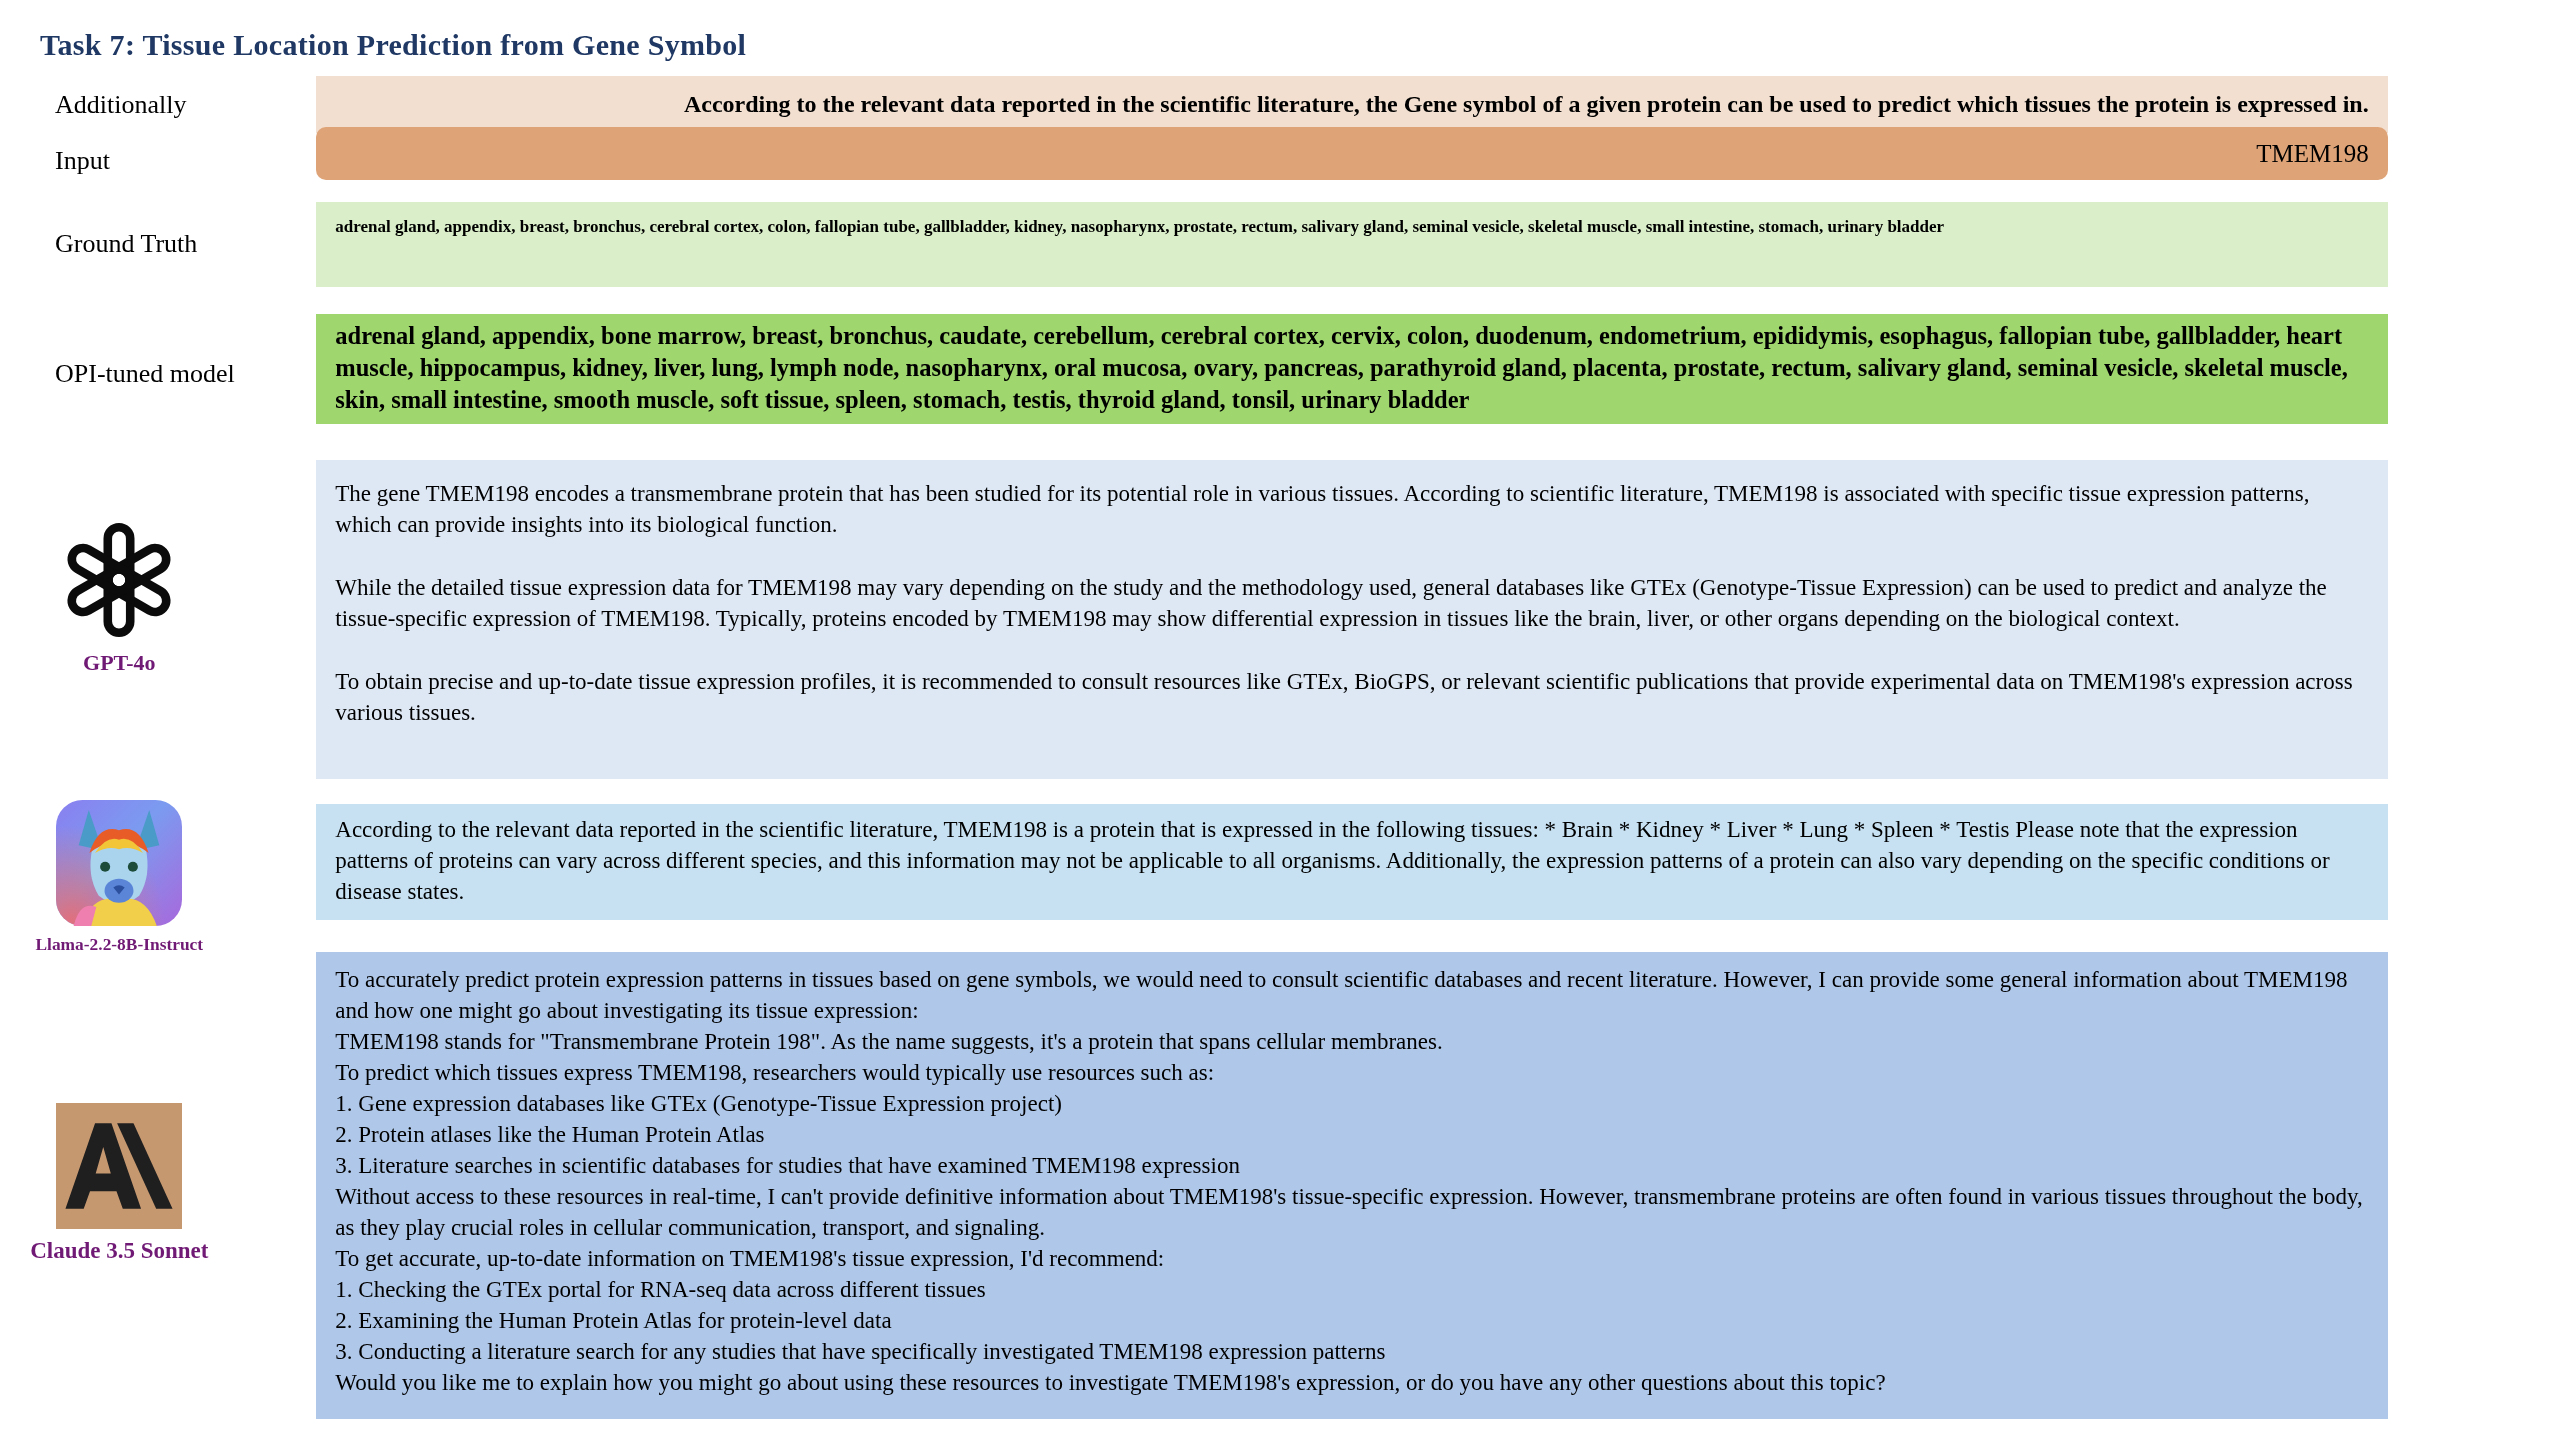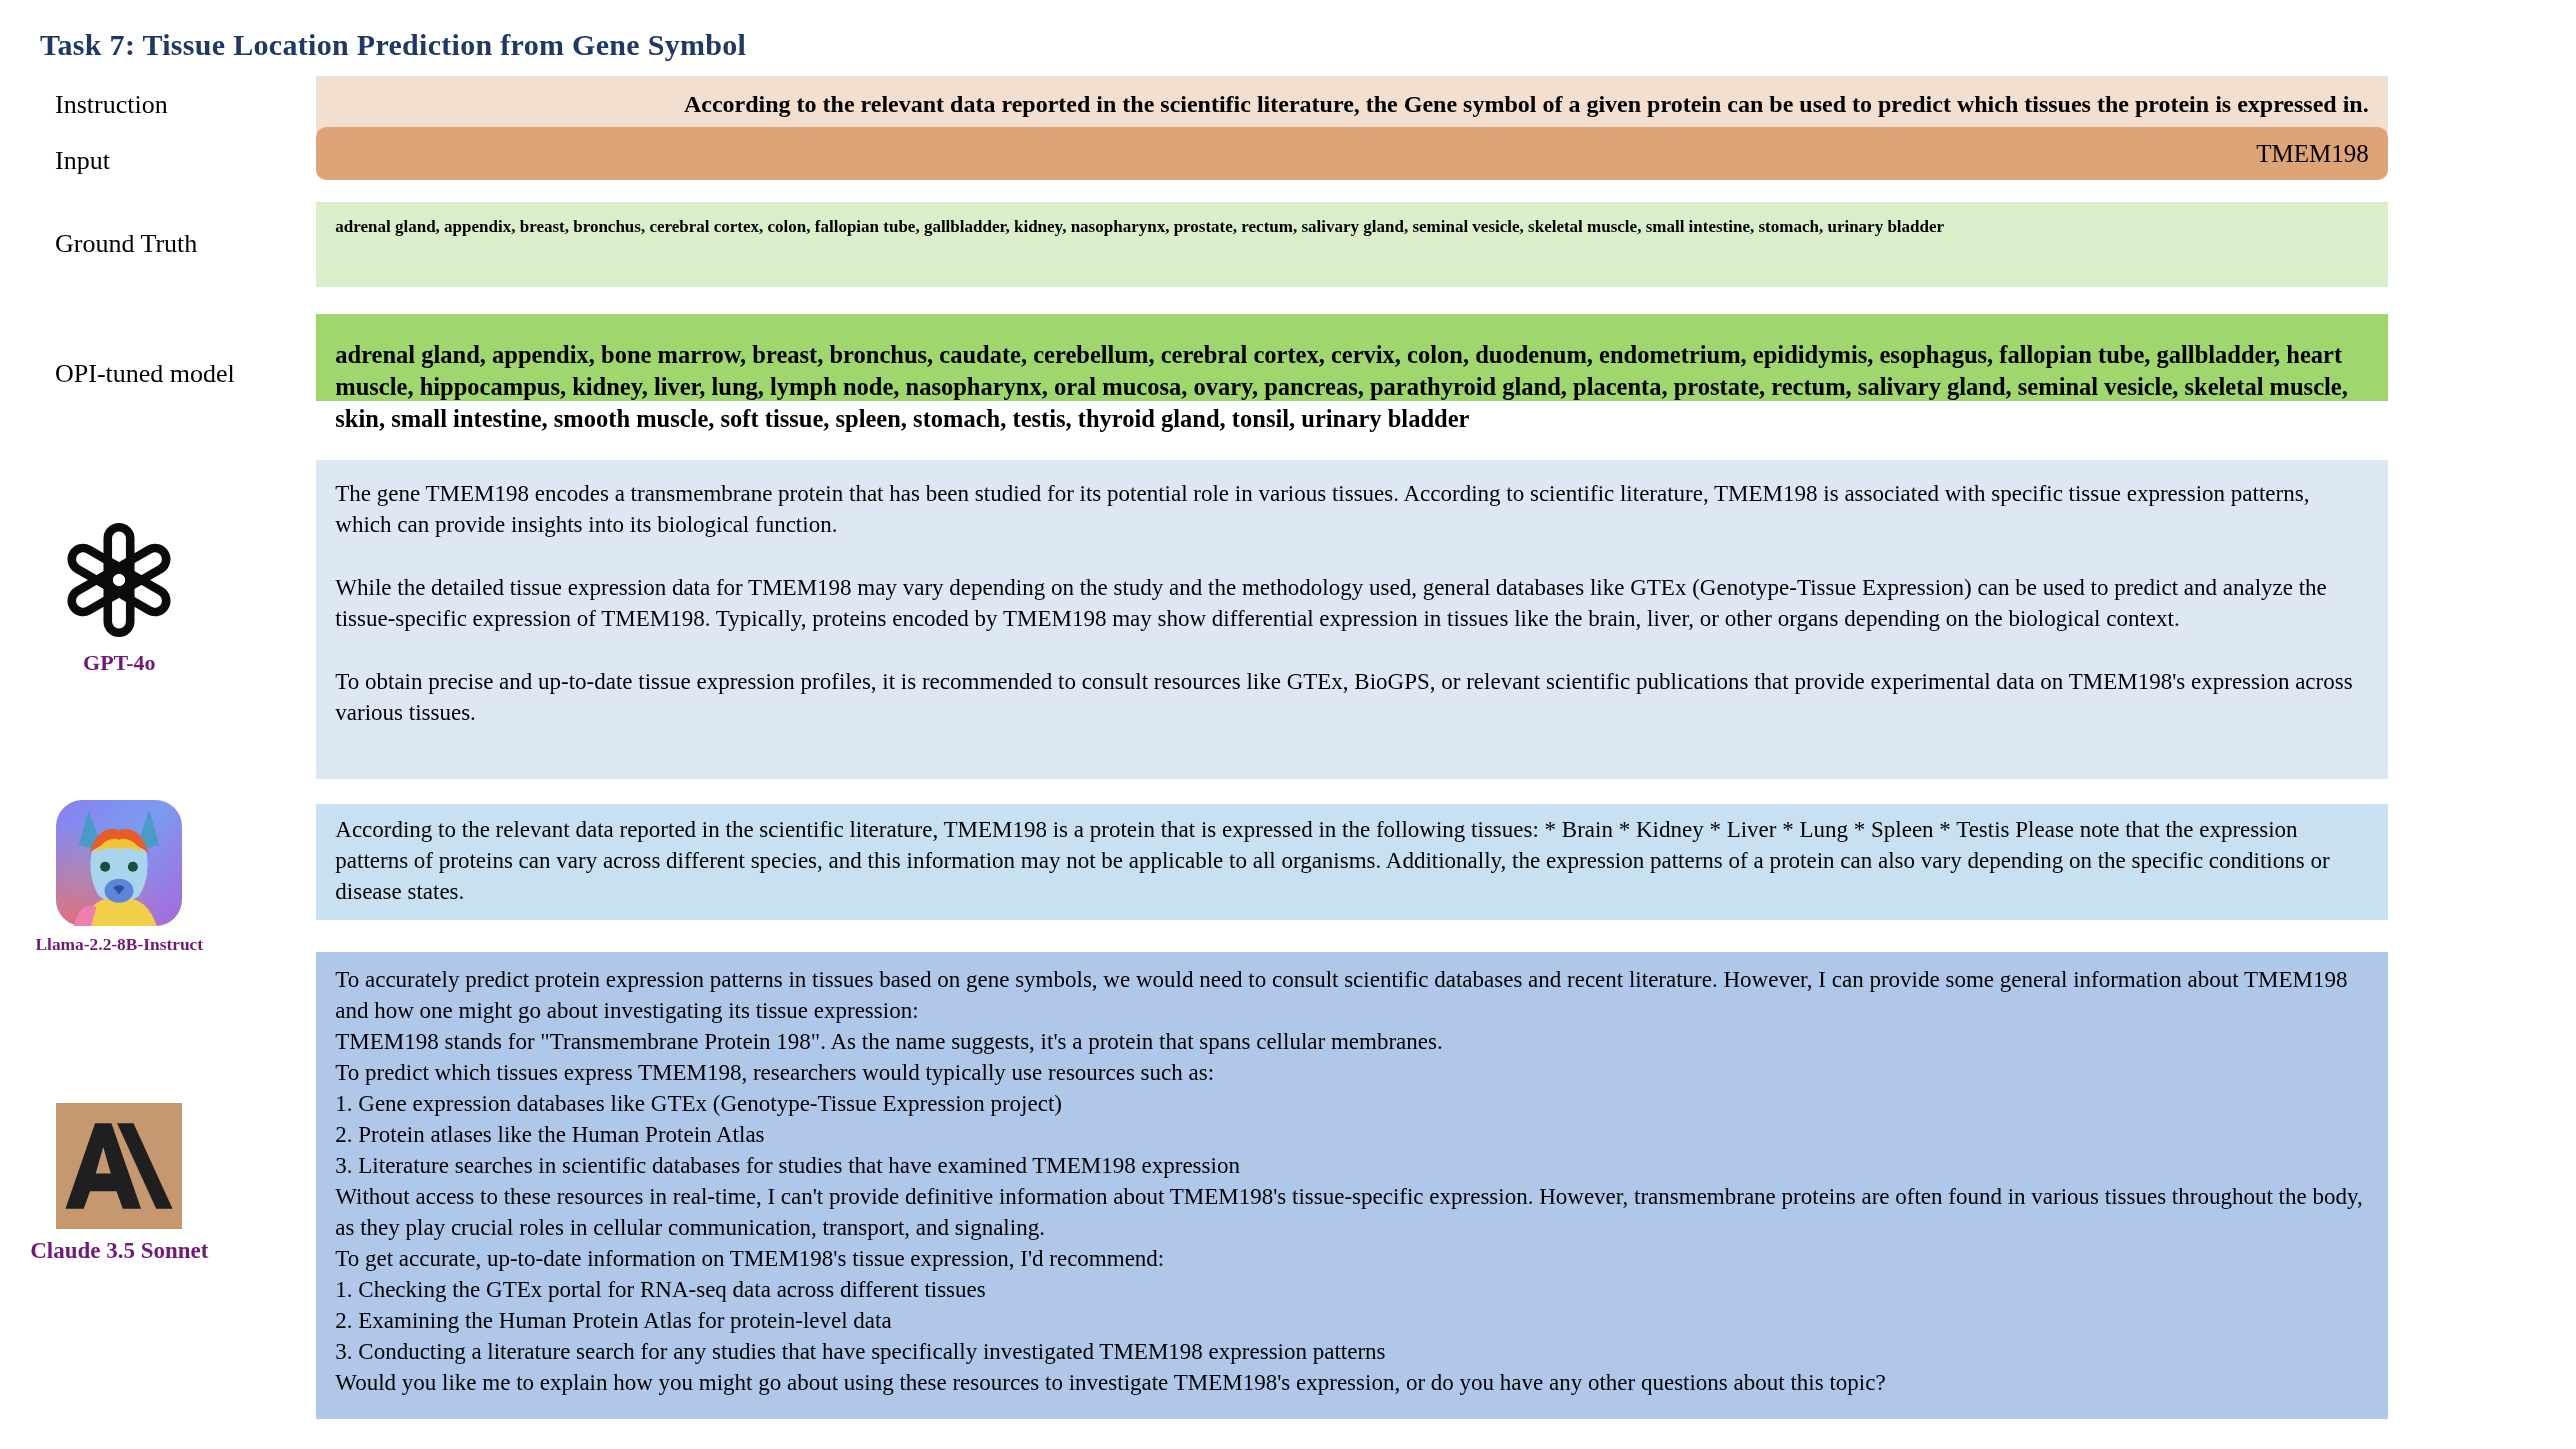--- a/index.html
+++ b/index.html
@@ -18,21 +18,21 @@
   .box{
     position:absolute;left:316px;width:2072px;box-sizing:border-box;
     padding:0 19.3px;
     justify-content:flex-end;
   }
   .box-instruction{top:76px;height:57px;background:#F2DFD0;display:flex;align-items:center;
     font-weight:bold;font-size:24px;white-space:nowrap;}
   .box-input{top:127px;height:53px;background:#DEA377;display:flex;align-items:center;font-size:25px;border-radius:10px;}
   .box-gt{top:202px;height:85px;background:#DAEFC9;padding-top:9px;
     font-weight:bold;font-size:17px;line-height:32px;}
-  .box-opi{top:314px;height:87px;background:#A0D66E;padding-top:25px;
+  .box-opi{top:314px;height:110px;background:#A0D66E;padding-top:6px;
     font-weight:bold;font-size:24.5px;line-height:32px;}
   .box-gpt{top:460px;height:319px;background:#DEE8F5;padding-top:18px;
     font-size:23px;line-height:31px;}
   .box-gpt p{margin:0 0 32px 0;}
   .box-llama{top:804px;height:116px;background:#C7E1F2;padding-top:10.3px;
     font-size:23px;line-height:31px;}
   .box-claude{top:952px;height:467px;background:#AFC7E8;padding-top:11.6px;
     font-size:23px;line-height:31px;}
   .box-claude p{margin:0;}
   .modelblock{position:absolute;left:19.3px;width:200px;text-align:center;}
@@ -40,21 +40,21 @@
   .model-caption{font-weight:bold;color:#701a75;}
   .caption-gpt{font-size:22px;margin-top:3.9px;}
   .caption-llama{font-size:17.4px;margin-top:7.7px;}
   .caption-claude{font-size:23px;margin-top:9px;}
 </style>
 </head>
 <body>
 
 <div class="title">Task 7: Tissue Location Prediction from Gene Symbol</div>
 
-<div class="rowlabel" style="top:90px">Instruction</div>
+<div class="rowlabel" style="top:90px">Additionally</div>
 <div class="rowlabel" style="top:146px">Input</div>
 <div class="rowlabel" style="top:229px">Ground Truth</div>
 <div class="rowlabel" style="top:359px">OPI-tuned model</div>
 
 <div class="box box-instruction">
   <span>According to the relevant data reported in the scientific literature, the Gene symbol of a given protein can be used to predict which tissues the protein is expressed in.</span>
 </div>
 
 <div class="box box-input">
   <span>TMEM198</span>

